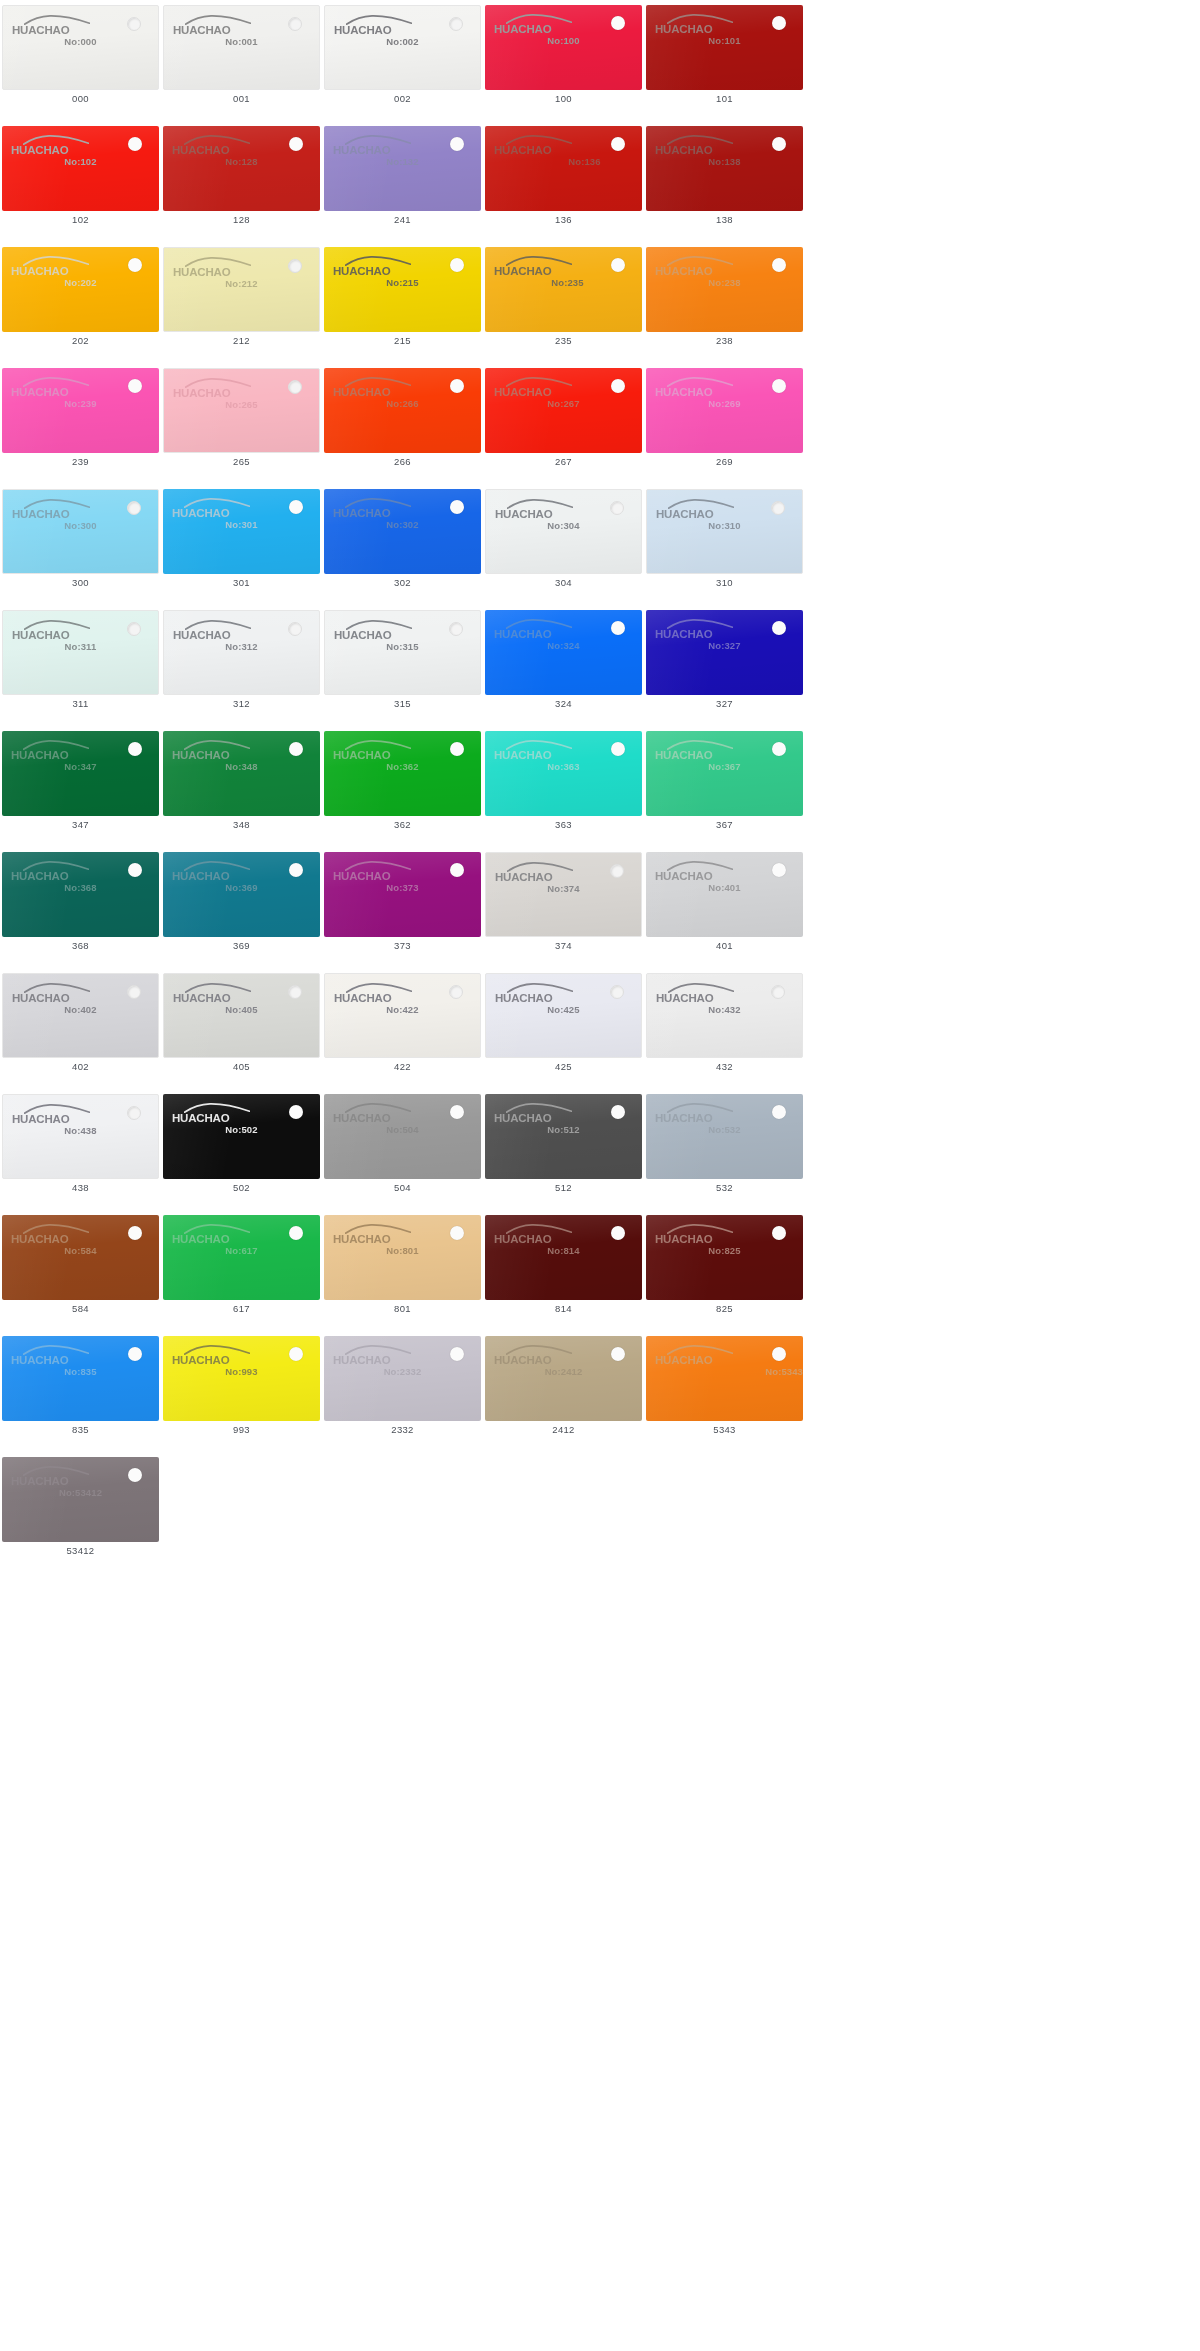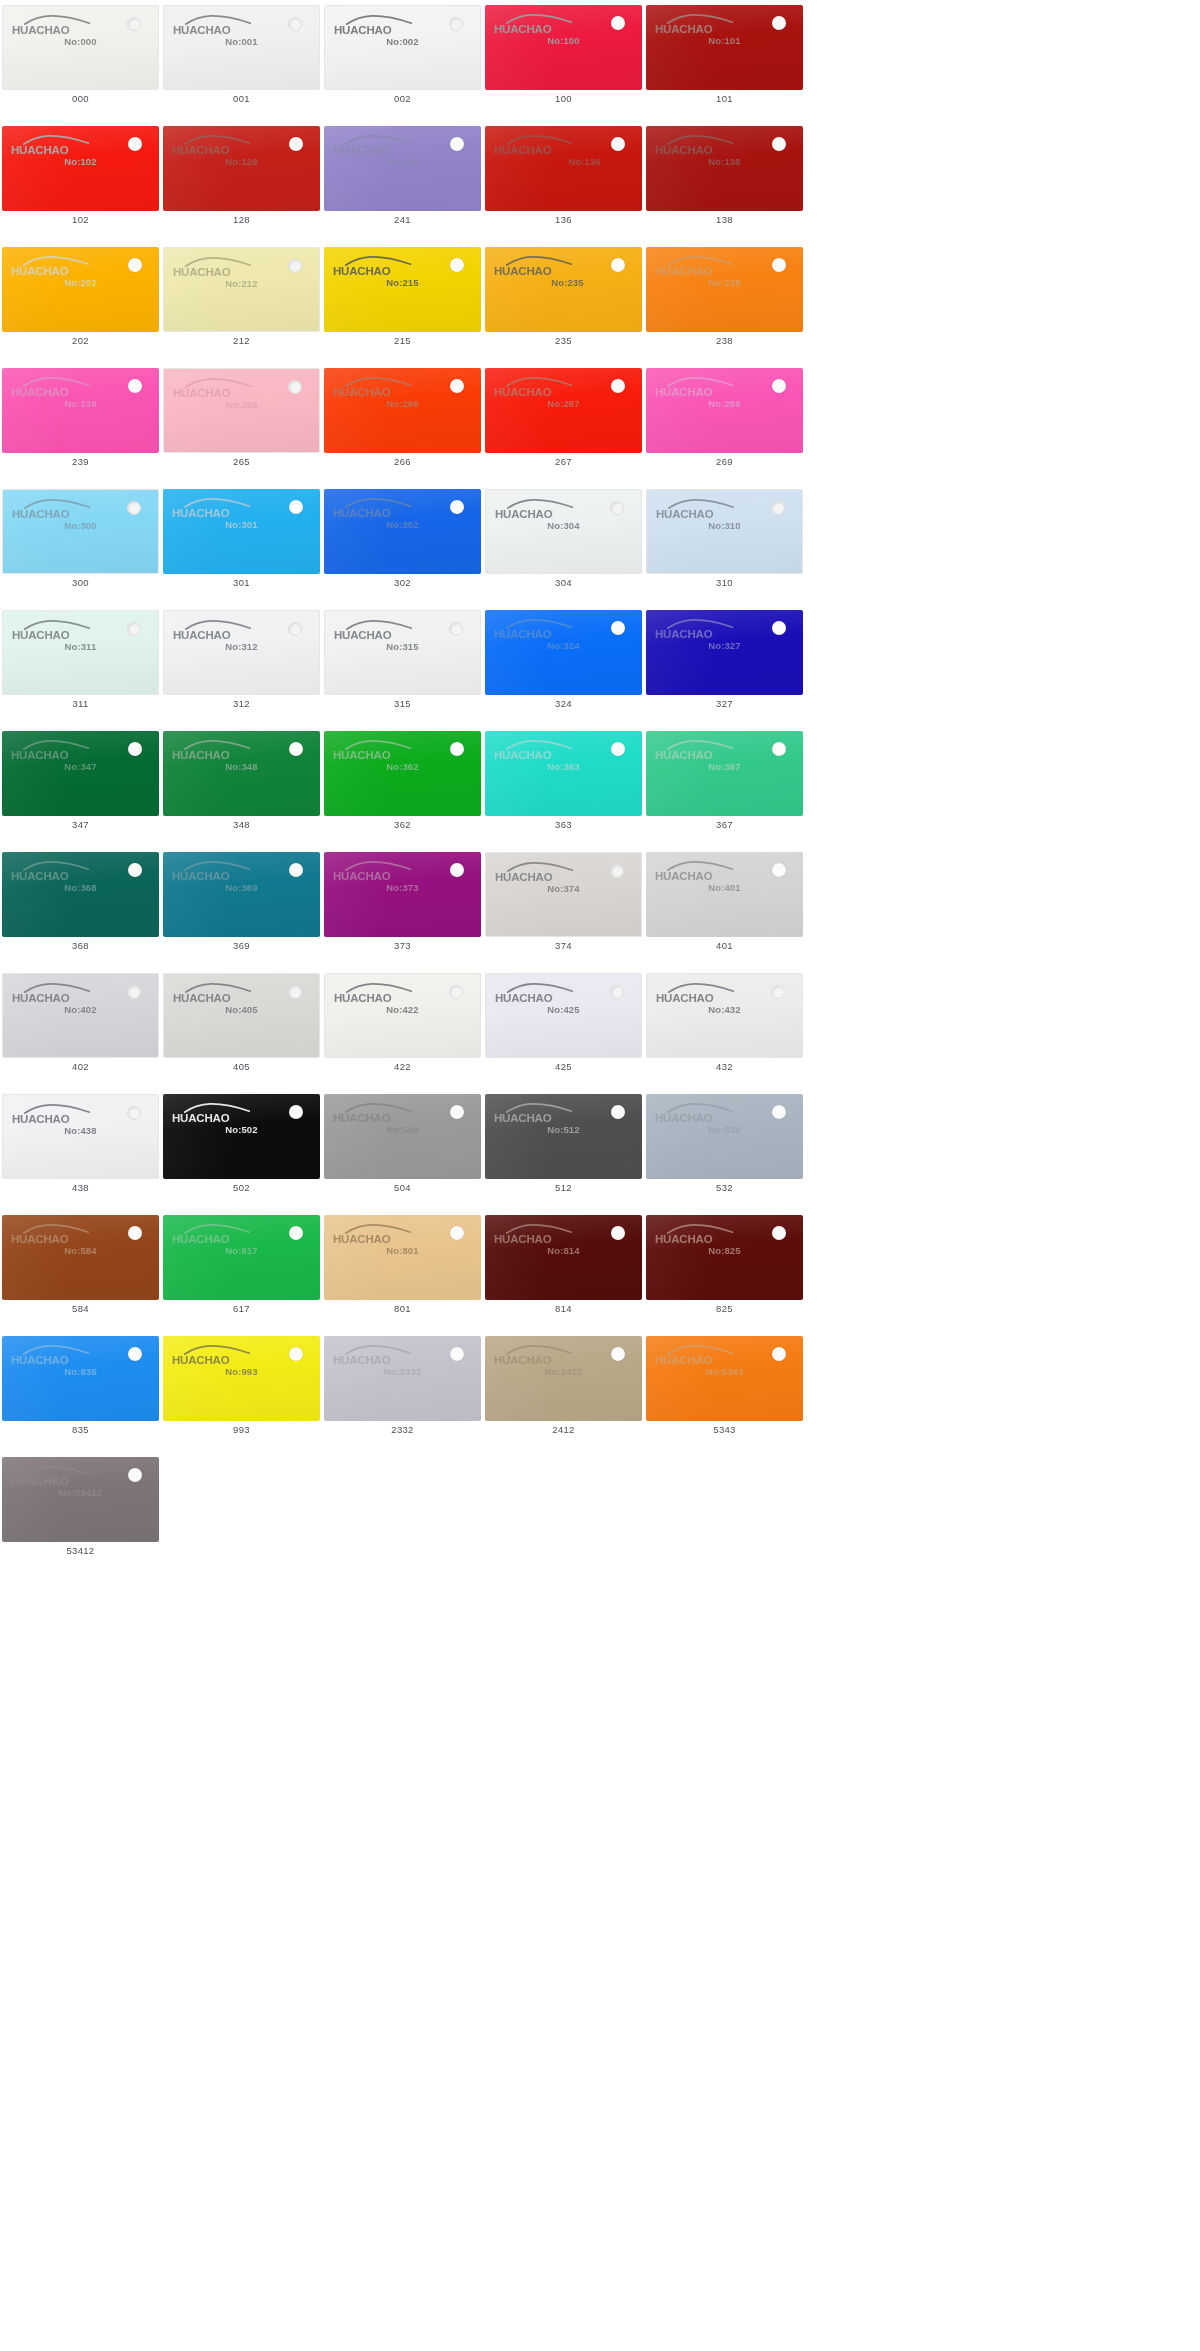--- a/index.html
+++ b/index.html
@@ -1028,21 +1028,21 @@
   <div class="cell">
     <div class="chip" style="background: rgb(245, 123, 18);">
       <div class="sheen"></div>
       <div class="logo" style="color: rgb(213, 155, 99);">
         <svg class="swoosh" viewBox="0 0 66 10" preserveAspectRatio="none">
           <path d="M0.5 9.2 C 6 5.6, 14 1.2, 26 0.9 C 40 0.6, 52 3.6, 65.5 8.2" fill="none" stroke="currentColor" stroke-width="1.7" stroke-linecap="round"></path>
         </svg>
         <div class="wordmark" style="color: rgb(213, 155, 99);">HUACHAO</div>
       </div>
       <div class="hole dark"></div>
-      <div class="nolabel" style="color: rgb(213, 155, 99);">No:5343</div>
+      <div class="nolabel" style="color: rgb(213, 155, 99); text-align: right;">No:5343</div>
     </div>
     <div class="caption">5343</div>
   </div>
 
   <div class="cell">
     <div class="chip" style="background: rgb(125, 116, 120);">
       <div class="sheen"></div>
       <div class="logo" style="color: rgb(141, 133, 138);">
         <svg class="swoosh" viewBox="0 0 66 10" preserveAspectRatio="none">
           <path d="M0.5 9.2 C 6 5.6, 14 1.2, 26 0.9 C 40 0.6, 52 3.6, 65.5 8.2" fill="none" stroke="currentColor" stroke-width="1.7" stroke-linecap="round"></path>

